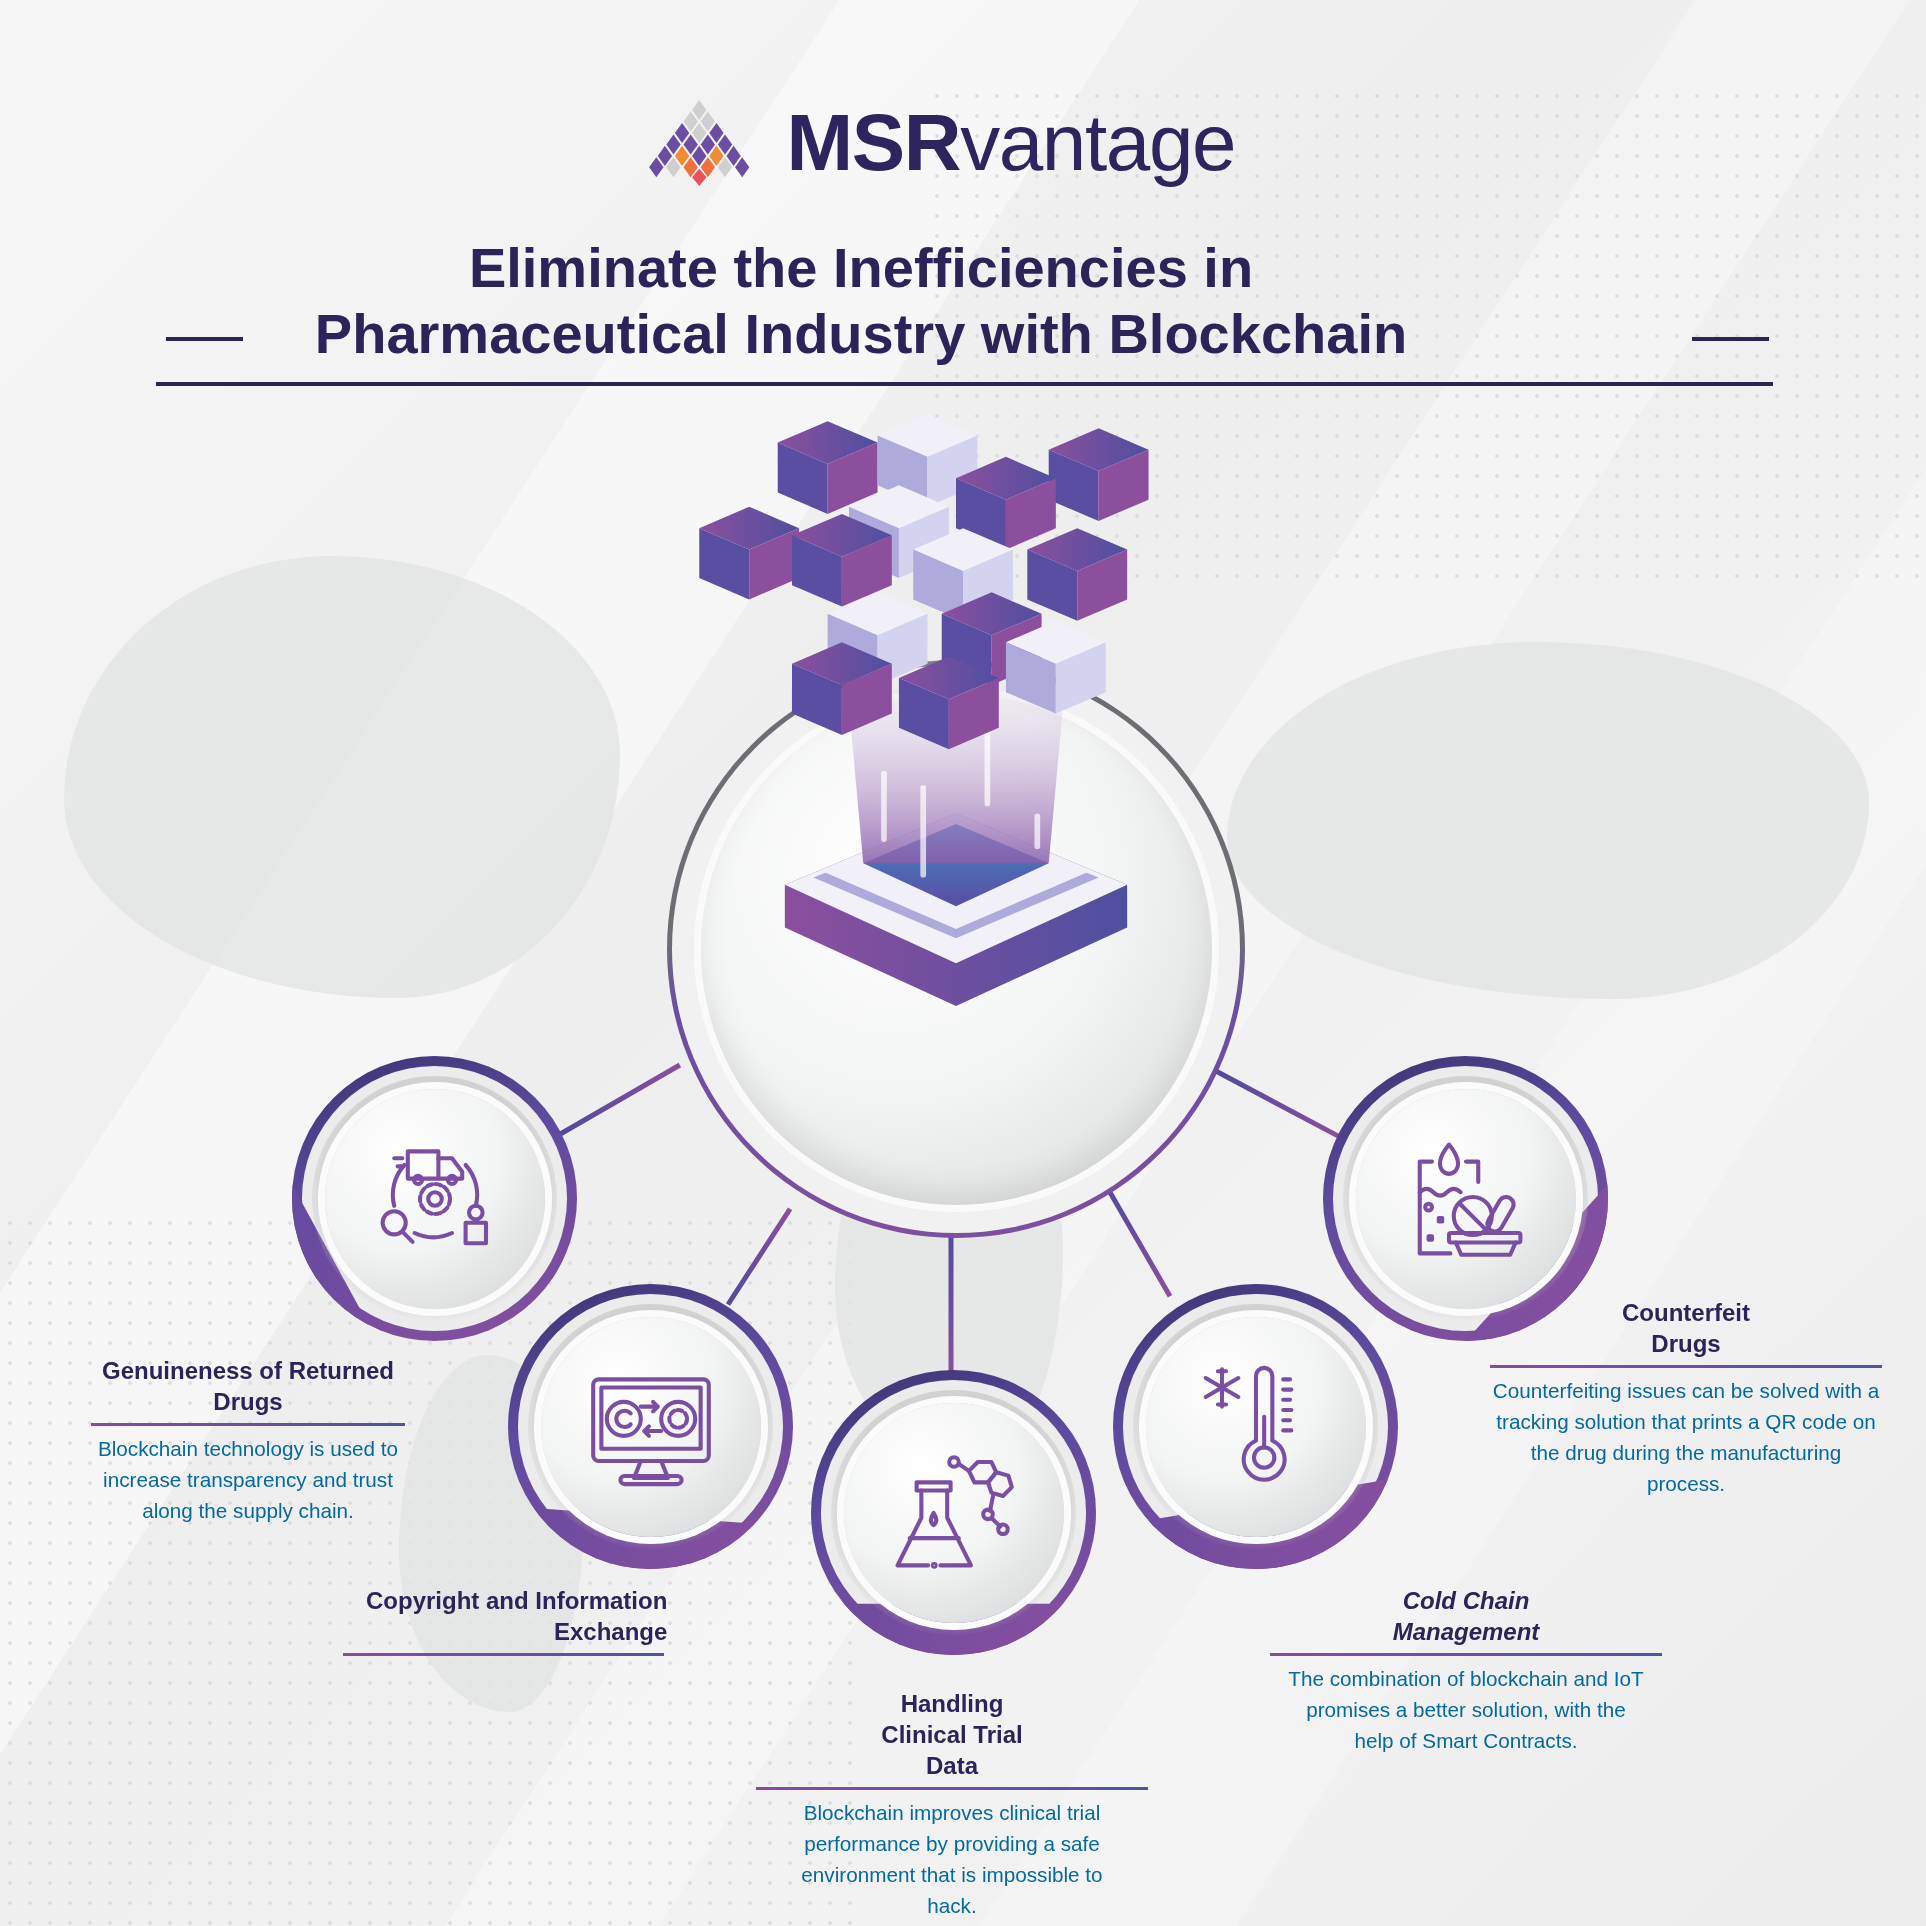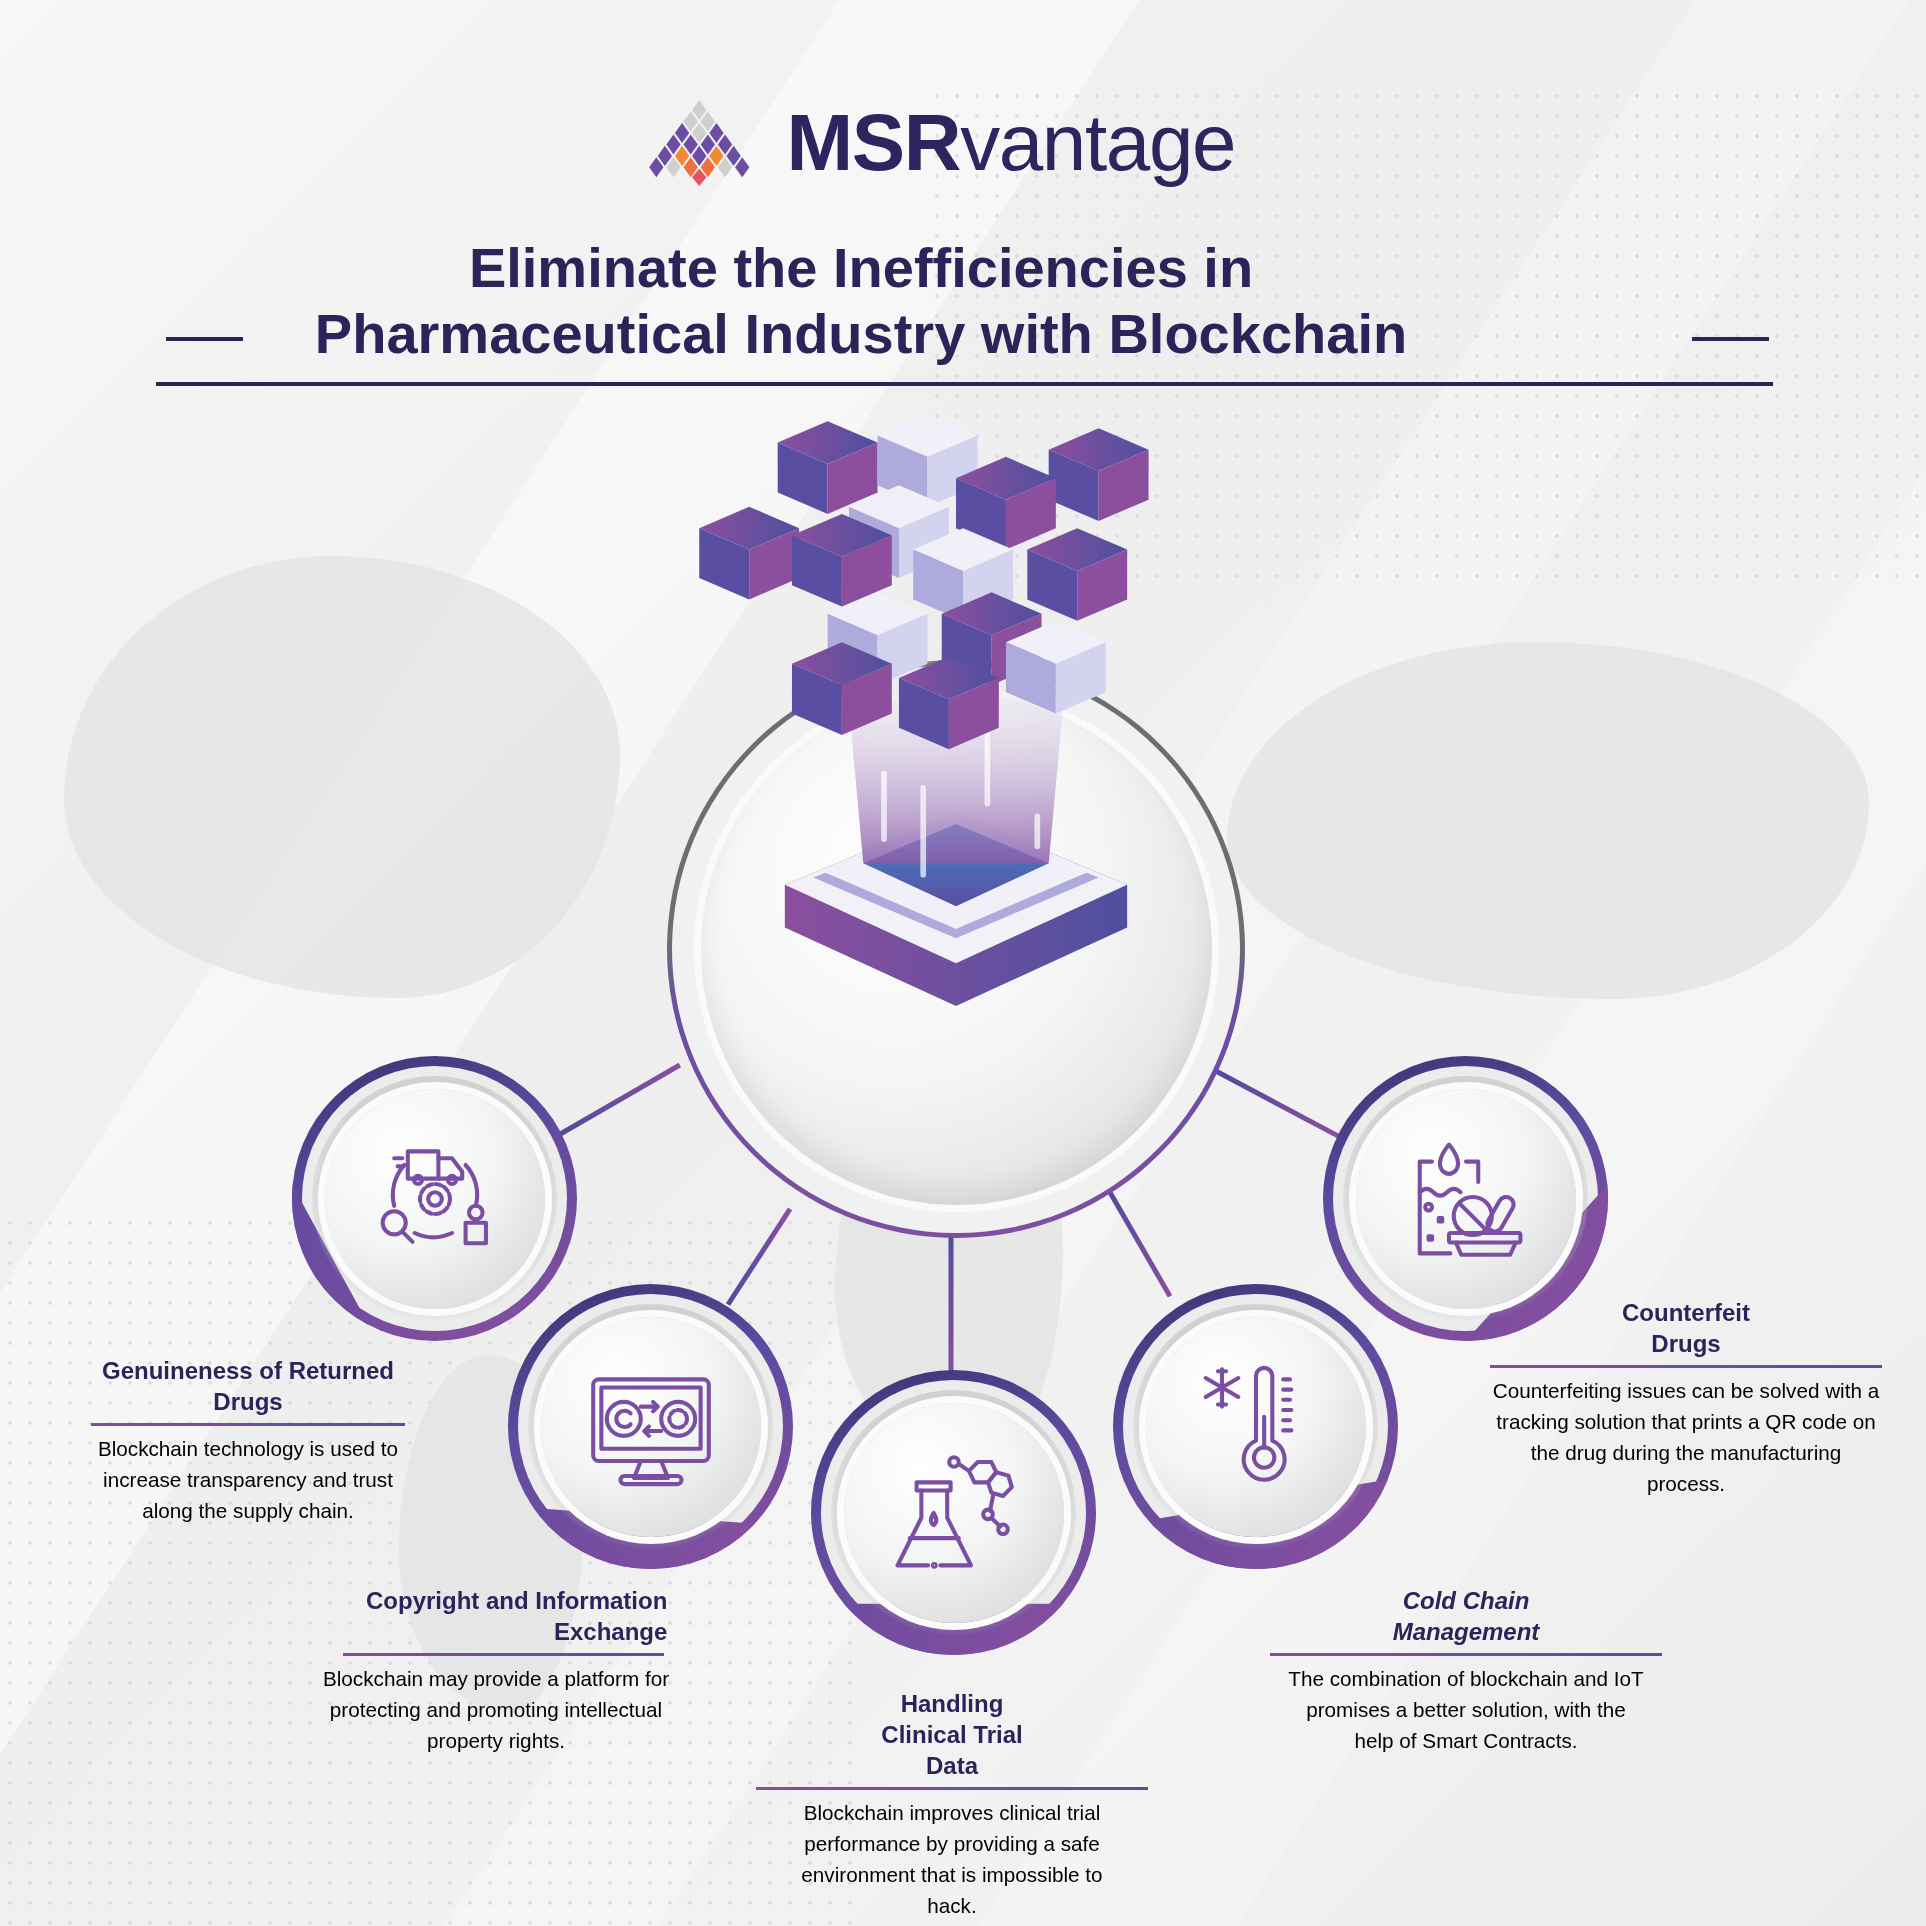--- a/index.html
+++ b/index.html
@@ -37,21 +37,21 @@
   .node .shadow{position:absolute;left:10px;top:10px;width:245px;height:245px;border-radius:50%;
     background:radial-gradient(circle at 50% 45%,#8c8c8c 0%,#bcbcbc 60%,rgba(200,200,200,0) 75%);opacity:.55;}
   .node .disk{position:absolute;left:23px;top:23px;width:220px;height:220px;border-radius:50%;
     background:radial-gradient(circle at 35% 30%,#ffffff 0%,#f3f4f4 45%,#cfd2d3 100%);
     box-shadow:0 0 0 7.1px #fbfbfb;display:flex;align-items:center;justify-content:center;}
   .node .disk svg{width:136px;height:136px;}
   
   .block{position:absolute;text-align:center;}
   .block h3{margin:0;font-size:24px;line-height:31px;font-weight:700;color:#2c2459;}
   .block .rule{height:3.6px;margin:5.7px 0 7.1px;background:linear-gradient(90deg,#8b4a9c,#4f53a3);}
-  .block p{margin:0;font-size:20.7px;line-height:31px;color:#000000;font-weight:400;}
+  .block p{margin:0;font-size:20.7px;line-height:31px;color:#0369a1;font-weight:400;}
 </style>
 </head>
 <body>
 
 <div class="bg-stripe" style="left:214px;top:0;width:300px;height:1926px;"></div>
 <div class="bg-stripe" style="left:1070px;top:0;width:214px;height:1926px;opacity:.6"></div>
 <div class="bg-stripe" style="left:1605px;top:0;width:257px;height:1926px;opacity:.5"></div>
 <div class="dots" style="left:927px;top:86px;width:999px;height:499px;"></div>
 <div class="dots" style="left:0;top:1213px;width:856px;height:713px;"></div>
 <div class="map-blob" style="left:64px;top:556px;width:556px;height:442px;"></div>
@@ -312,21 +312,20 @@
 
 <div class="block" style="left:91px;top:1355px;width:314px;">
   <h3>Genuineness of Returned Drugs</h3>
   <div class="rule"></div>
   <p>Blockchain technology is used to increase transparency and trust along the supply chain.</p>
 </div>
 
 <div class="block" style="left:314px;top:1585px;width:364px;">
   <h3 style="padding:0 10.7px;text-align:right;">Copyright and Information Exchange</h3>
   <div class="rule" style="margin-left:28.5px;margin-right:14.3px;"></div>
-  <p>Blockchain may provide a platform for protecting and promoting intellectual property rights.</p>
 </div>
 
 <div class="block" style="left:756px;top:1688px;width:392px;">
   <h3 style="padding:0 107px;">Handling Clinical Trial Data</h3>
   <div class="rule"></div>
   <p style="padding:0 18px;">Blockchain improves clinical trial performance by providing a safe environment that is impossible to hack.</p>
 </div>
 
 <div class="block" style="left:1270px;top:1585px;width:392px;">
   <h3 style="padding:0 107px;font-style:italic;">Cold Chain Management</h3>

